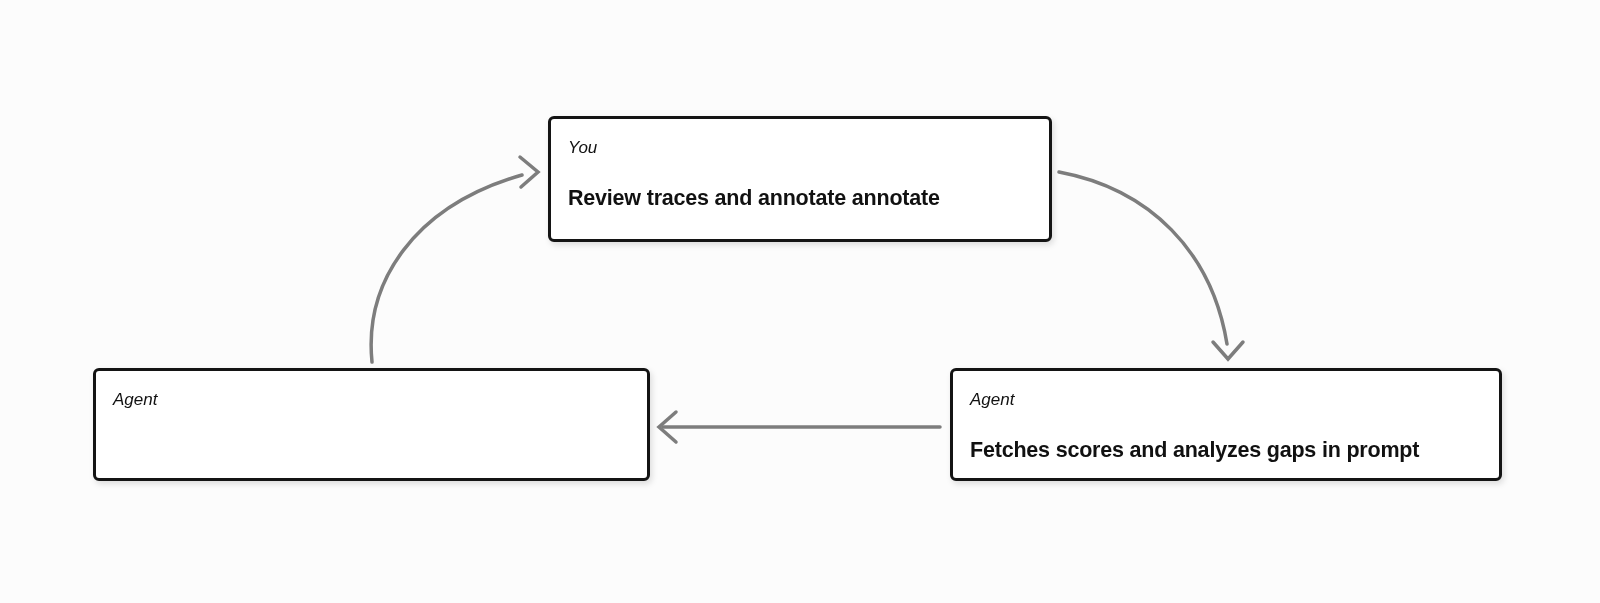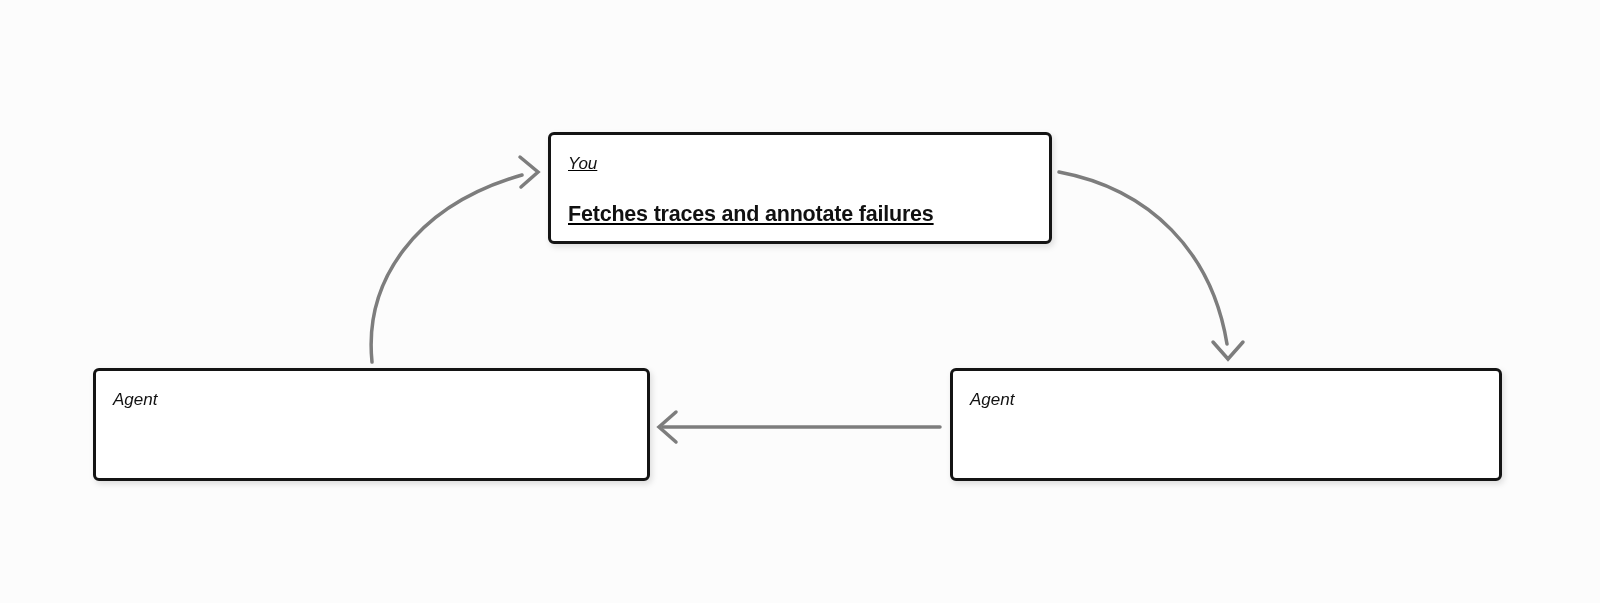--- a/index.html
+++ b/index.html
@@ -37,21 +37,21 @@
   .node {
     position: absolute;
     background: var(--node-background, #ffffff);
     border: 3px solid var(--node-border, #141414);
     border-radius: 6px;
     box-shadow: 2px 3px 6px rgba(0,0,0,0.13);
     padding: 15px 17px;
     display: flex;
     flex-direction: column;
   }
-  .node-top   { left: 548px; top: 132px; width: 504px; height: 112px; text-decoration: underline; }
+  .node-top   { left: 548px; top: 116px; width: 504px; height: 126px; }
   .node-left  { left: 93px;  top: 368px; width: 557px; height: 113px; }
   .node-right { left: 950px; top: 368px; width: 552px; height: 113px; }
   .node-label {
     font-style: italic;
     font-size: 17px;
     line-height: 21px;
     color: var(--text, #111111);
     margin-top: 3px;
   }
   .node-title {
@@ -81,24 +81,25 @@
     </g>
 
     <g>
       <path class="edge edge-line" d="M 940 427 L 663 427"></path>
       <polyline class="edge edge-head" points="676,412 659,427 676,442"></polyline>
     </g>
   </svg>
 
   <div class="node node-top">
     <div class="node-label">You</div>
-    <div class="node-title">Fetches traces and annotate failures</div>
+    <div class="node-title">Review traces and annotate annotate</div>
   </div>
 
   <div class="node node-left">
     <div class="node-label">Agent</div>
   </div>
 
   <div class="node node-right">
     <div class="node-label">Agent</div>
+    <div class="node-title">Fetches scores and analyzes gaps in prompt</div>
   </div>
 
 </div>
 
 </body></html>

